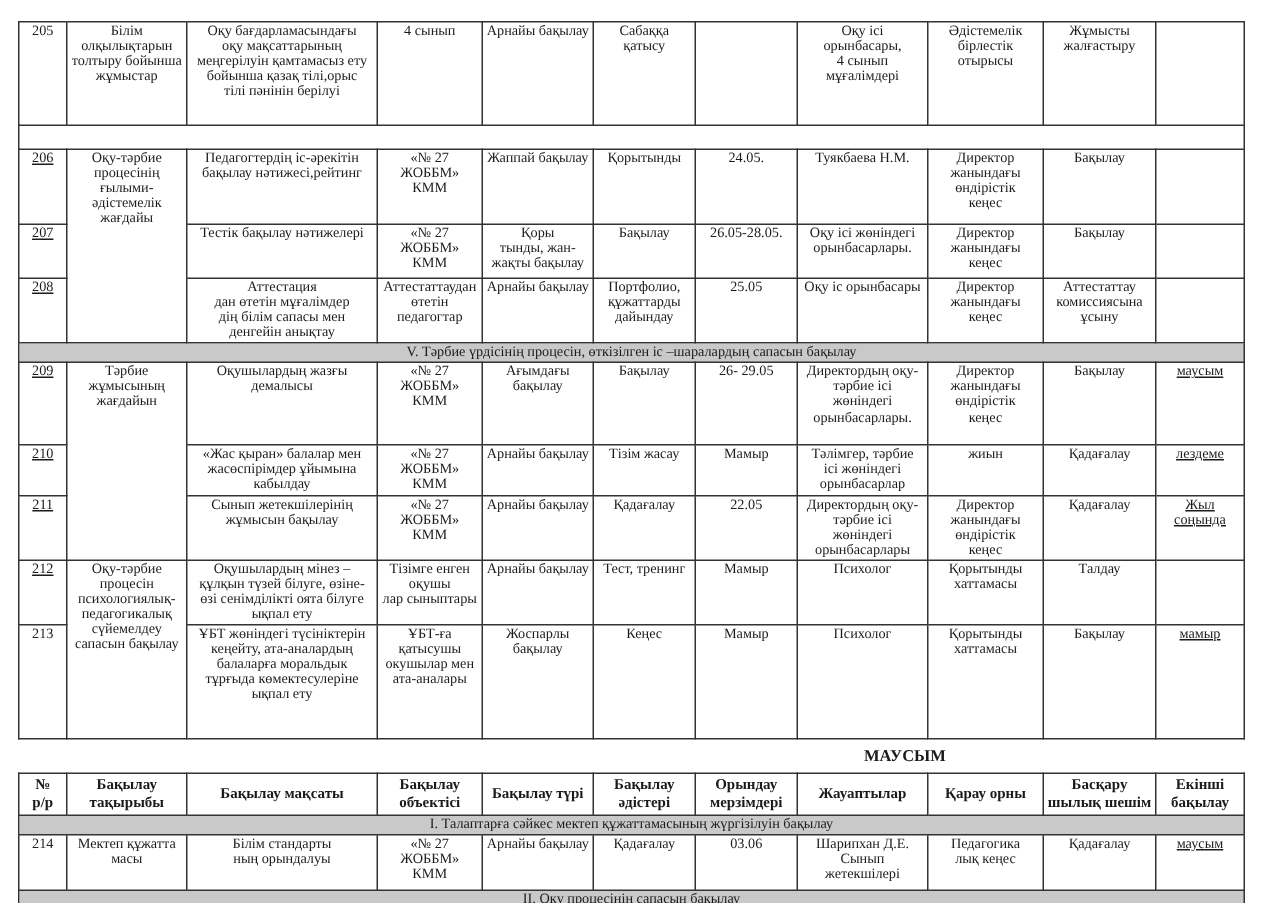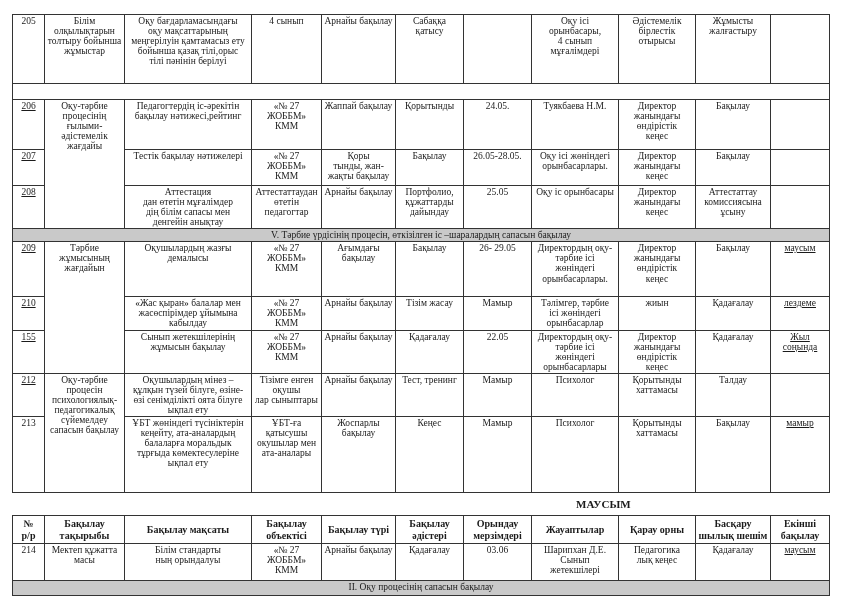--- a/index.html
+++ b/index.html
@@ -176,21 +176,21 @@
       <td>Тізім жасау</td>
       <td>Мамыр</td>
       <td>Тәлімгер, тәрбие
 ісі жөніндегі
 орынбасарлар</td>
       <td>жиын</td>
       <td>Қадағалау</td>
       <td class="vb">лездеме</td>
     </tr>
     <tr style="height:38px">
-      <td class="vb">155</td>
+      <td class="vb">211</td>
       <td>Сынып жетекшілерінің
 жұмысын бақылау</td>
       <td>«№ 27
 ЖОББМ»
 КММ</td>
       <td>Арнайы бақылау</td>
       <td>Қадағалау</td>
       <td>22.05</td>
       <td>Директордың оқу-
 тәрбие ісі
@@ -282,20 +282,23 @@
 әдістері</th>
       <th>Орындау
 мерзімдері</th>
       <th>Жауаптылар</th>
       <th>Қарау орны</th>
       <th>Басқару
 шылық шешім</th>
       <th>Екінші
 бақылау</th>
     </tr>
+    <tr>
+      <td colspan="11" class="section">I. Талаптарға сәйкес мектеп құжаттамасының жүргізілуін бақылау</td>
+    </tr>
     <tr style="height:37px">
       <td>214</td>
       <td>Мектеп құжатта
 масы</td>
       <td>Білім стандарты
 ның орындалуы</td>
       <td>«№ 27
 ЖОББМ»
 КММ</td>
       <td>Арнайы бақылау</td>

